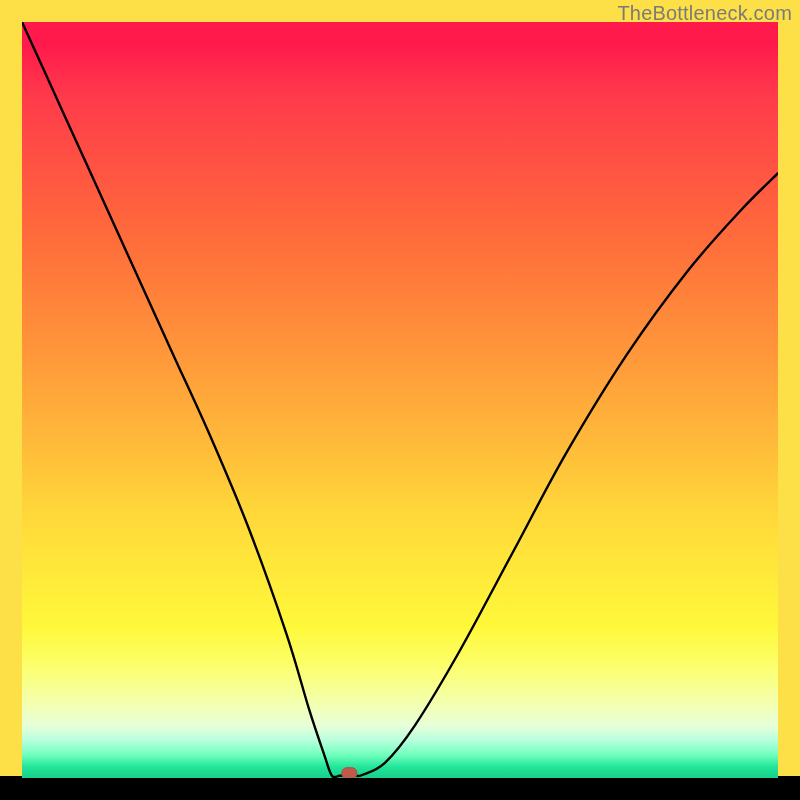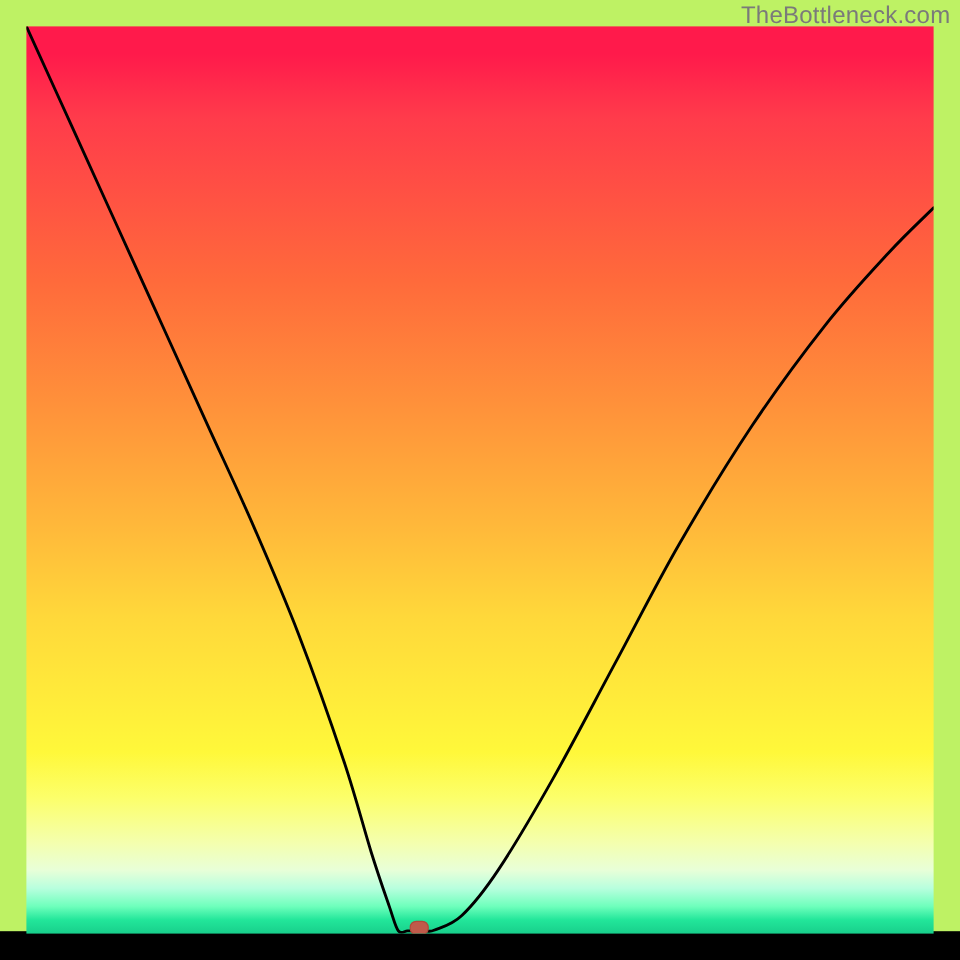--- a/index.html
+++ b/index.html
@@ -10,21 +10,21 @@
     background: #000;
     overflow: hidden;
     font-family: Arial, Helvetica, sans-serif;
   }
   .frame {
     position: absolute;
     left: 0;
     top: 0;
     width: 800px;
     height: 776px;
-    background: #bef264;
+    background: #fde047;
   }
   .plot {
     position: absolute;
     left: 22px;
     top: 22px;
     width: 756px;
     height: 756px;
     
     background: linear-gradient(to bottom,
       #ff1a4b 0%,

